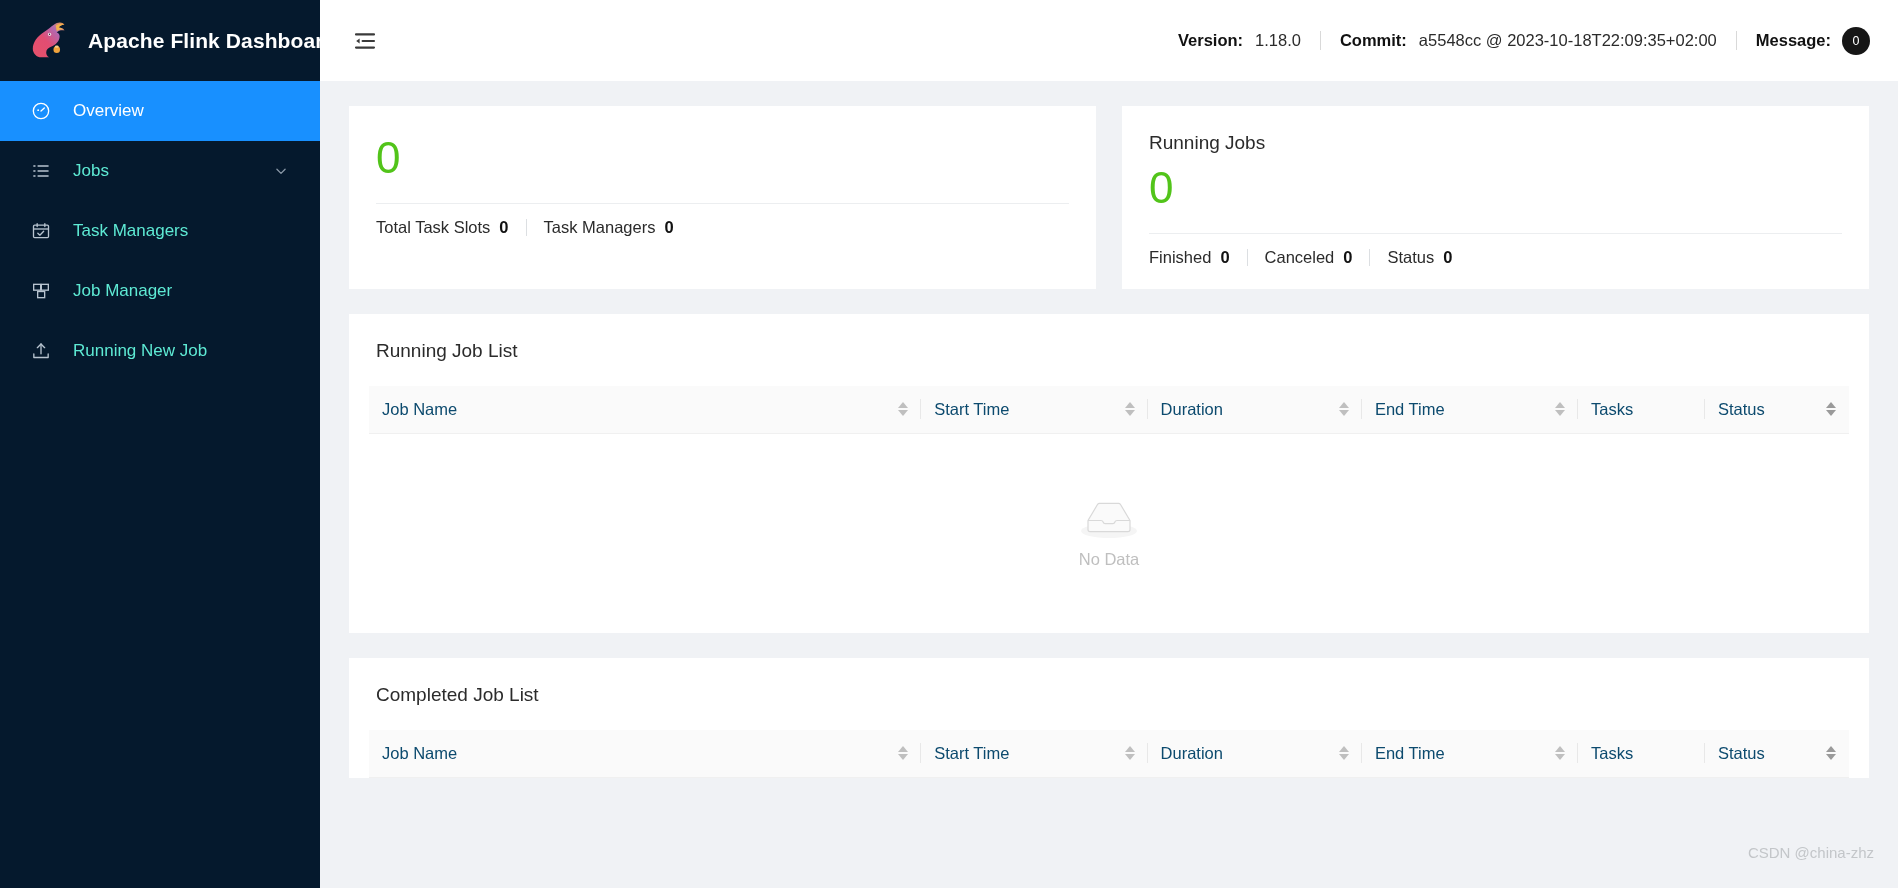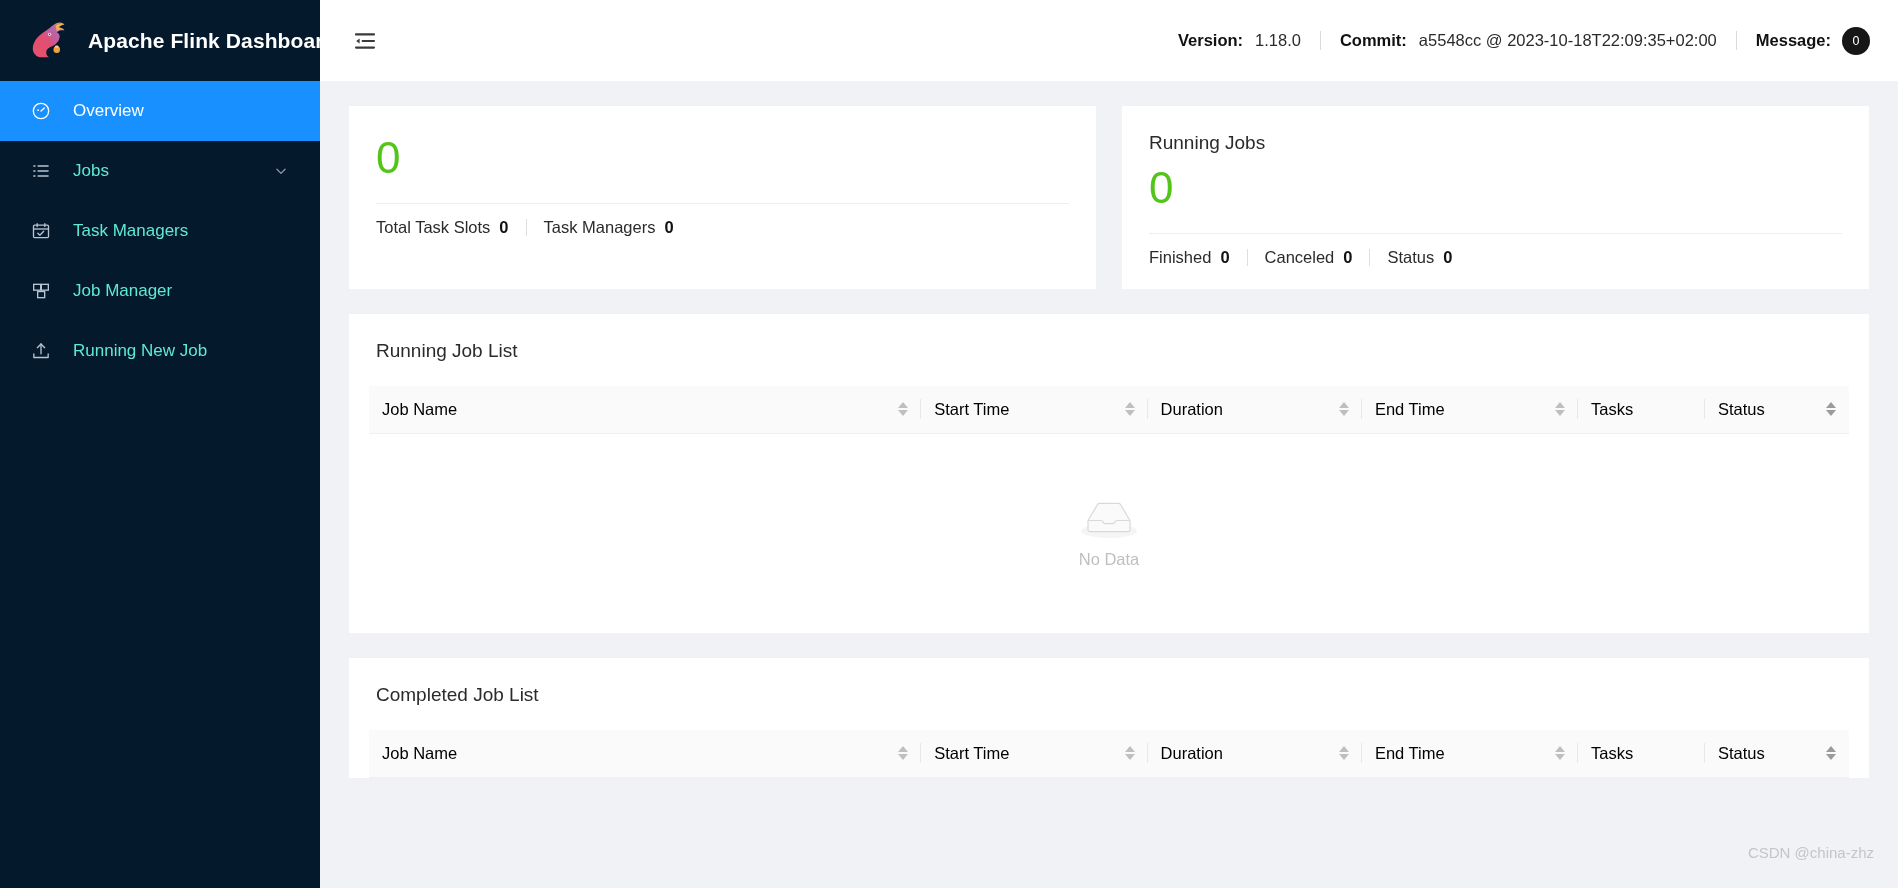--- a/index.html
+++ b/index.html
@@ -152,21 +152,21 @@
     color: #2b2b2b;
     padding: 26px 27px 24px 27px;
   }
   .table-wrap { padding: 0 20px; }
   .tbl { width: 100%; border-collapse: collapse; table-layout: fixed; }
   .tbl thead th {
     background: #fafafa;
     height: 47px;
     font-size: 16.5px;
     font-weight: normal;
-    color: #000000;
+    color: #0c4a6e;
     text-align: left;
     padding: 0 13px;
     position: relative;
     border-bottom: 1px solid #f0f0f0;
     cursor: pointer;
   }
   .th-inner { display: flex; align-items: center; }
   .th-label { white-space: nowrap; overflow: hidden; text-overflow: ellipsis; }
   .sorter { margin-left: auto; display: flex; flex-direction: column; gap: 2px; padding-left: 10px; }
   .col-sep {

